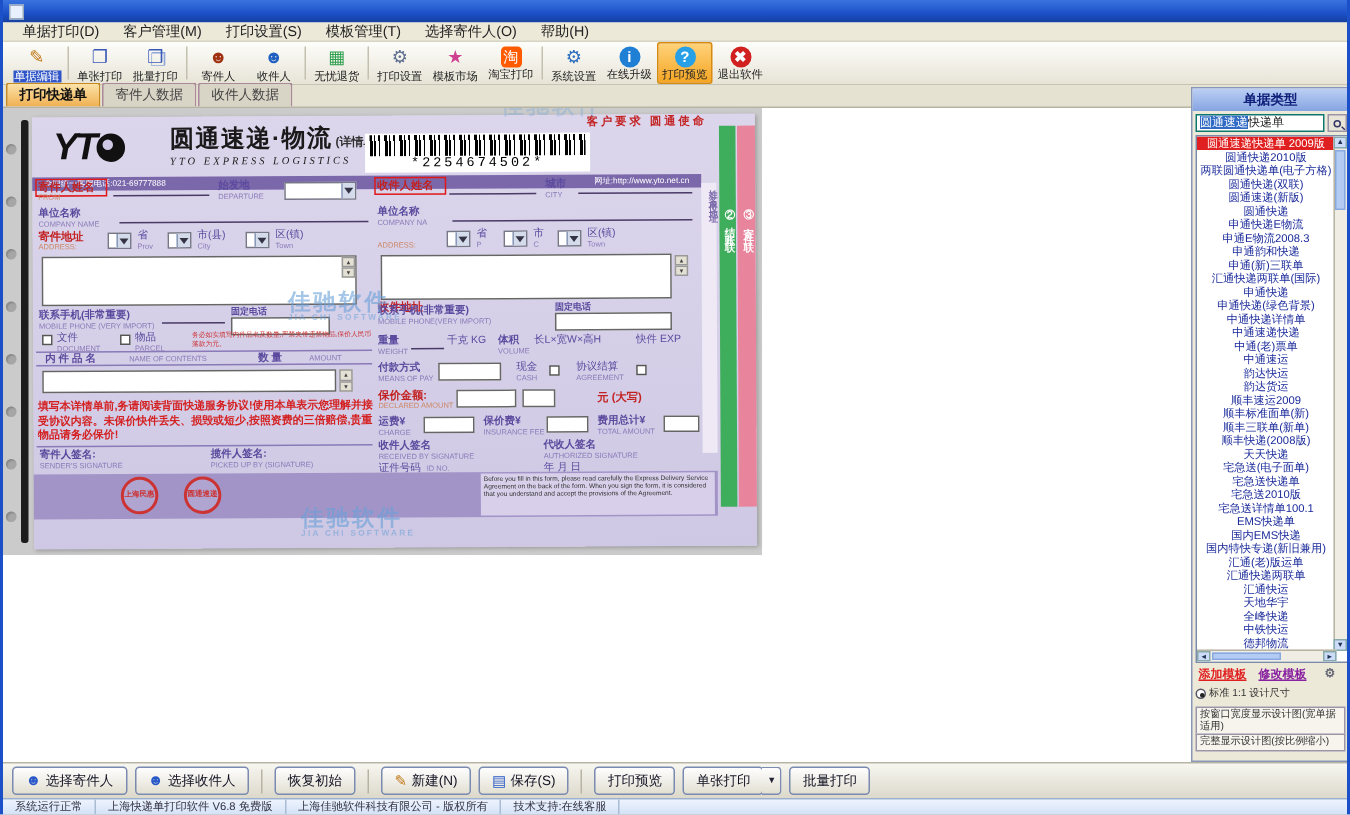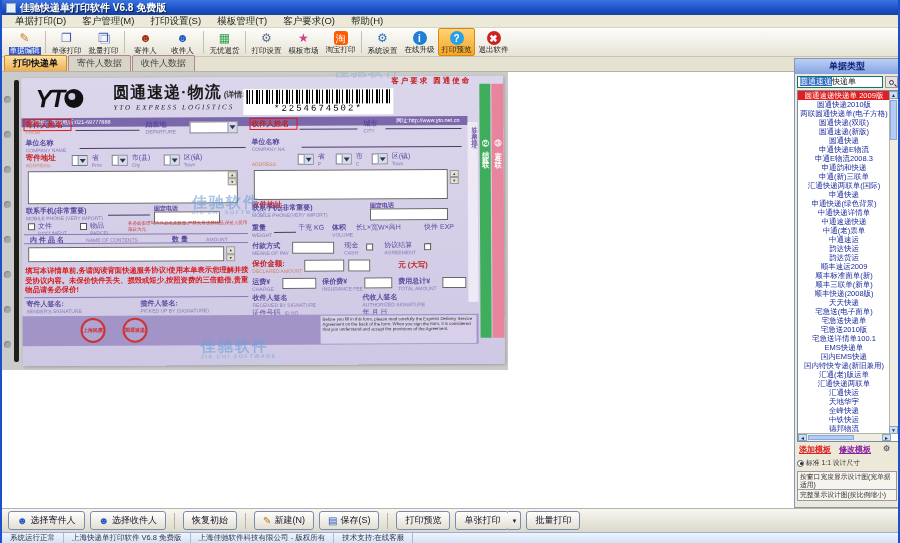--- a/index.html
+++ b/index.html
@@ -117,30 +117,29 @@
              border-top:1px solid #9ab0d0;display:flex;align-items:center;font-size:7.5px;color:#334;}
   .status-segment{padding:0 8px;border-right:1px solid #aabbd4;height:100%;display:flex;align-items:center;white-space:nowrap;}
 </style>
 </head>
 <body>
 
 <div id="app">
 
   <div class="ab titlebar">
     <span class="titleicon"></span>
-    <span class="titletext">佳驰快递单打印软件 V6.8 免费版</span>
   </div>
 
   <div class="ab menubar">
 
   <span class="menu-item">单据打印(D)</span>
       <span class="menu-item">客户管理(M)</span>
       <span class="menu-item">打印设置(S)</span>
       <span class="menu-item">模板管理(T)</span>
-      <span class="menu-item">客户要求(O)</span>
+      <span class="menu-item">选择寄件人(O)</span>
       <span class="menu-item">帮助(H)</span>
     </div>
 
   <div class="ab toolbar">
     <div class="tbtn active">
       <div class="ticon i-edit">✎</div>
       <div class="tlabel">单据编辑</div>
     </div>
     <div class="tsep"></div>
     <div class="tbtn">

